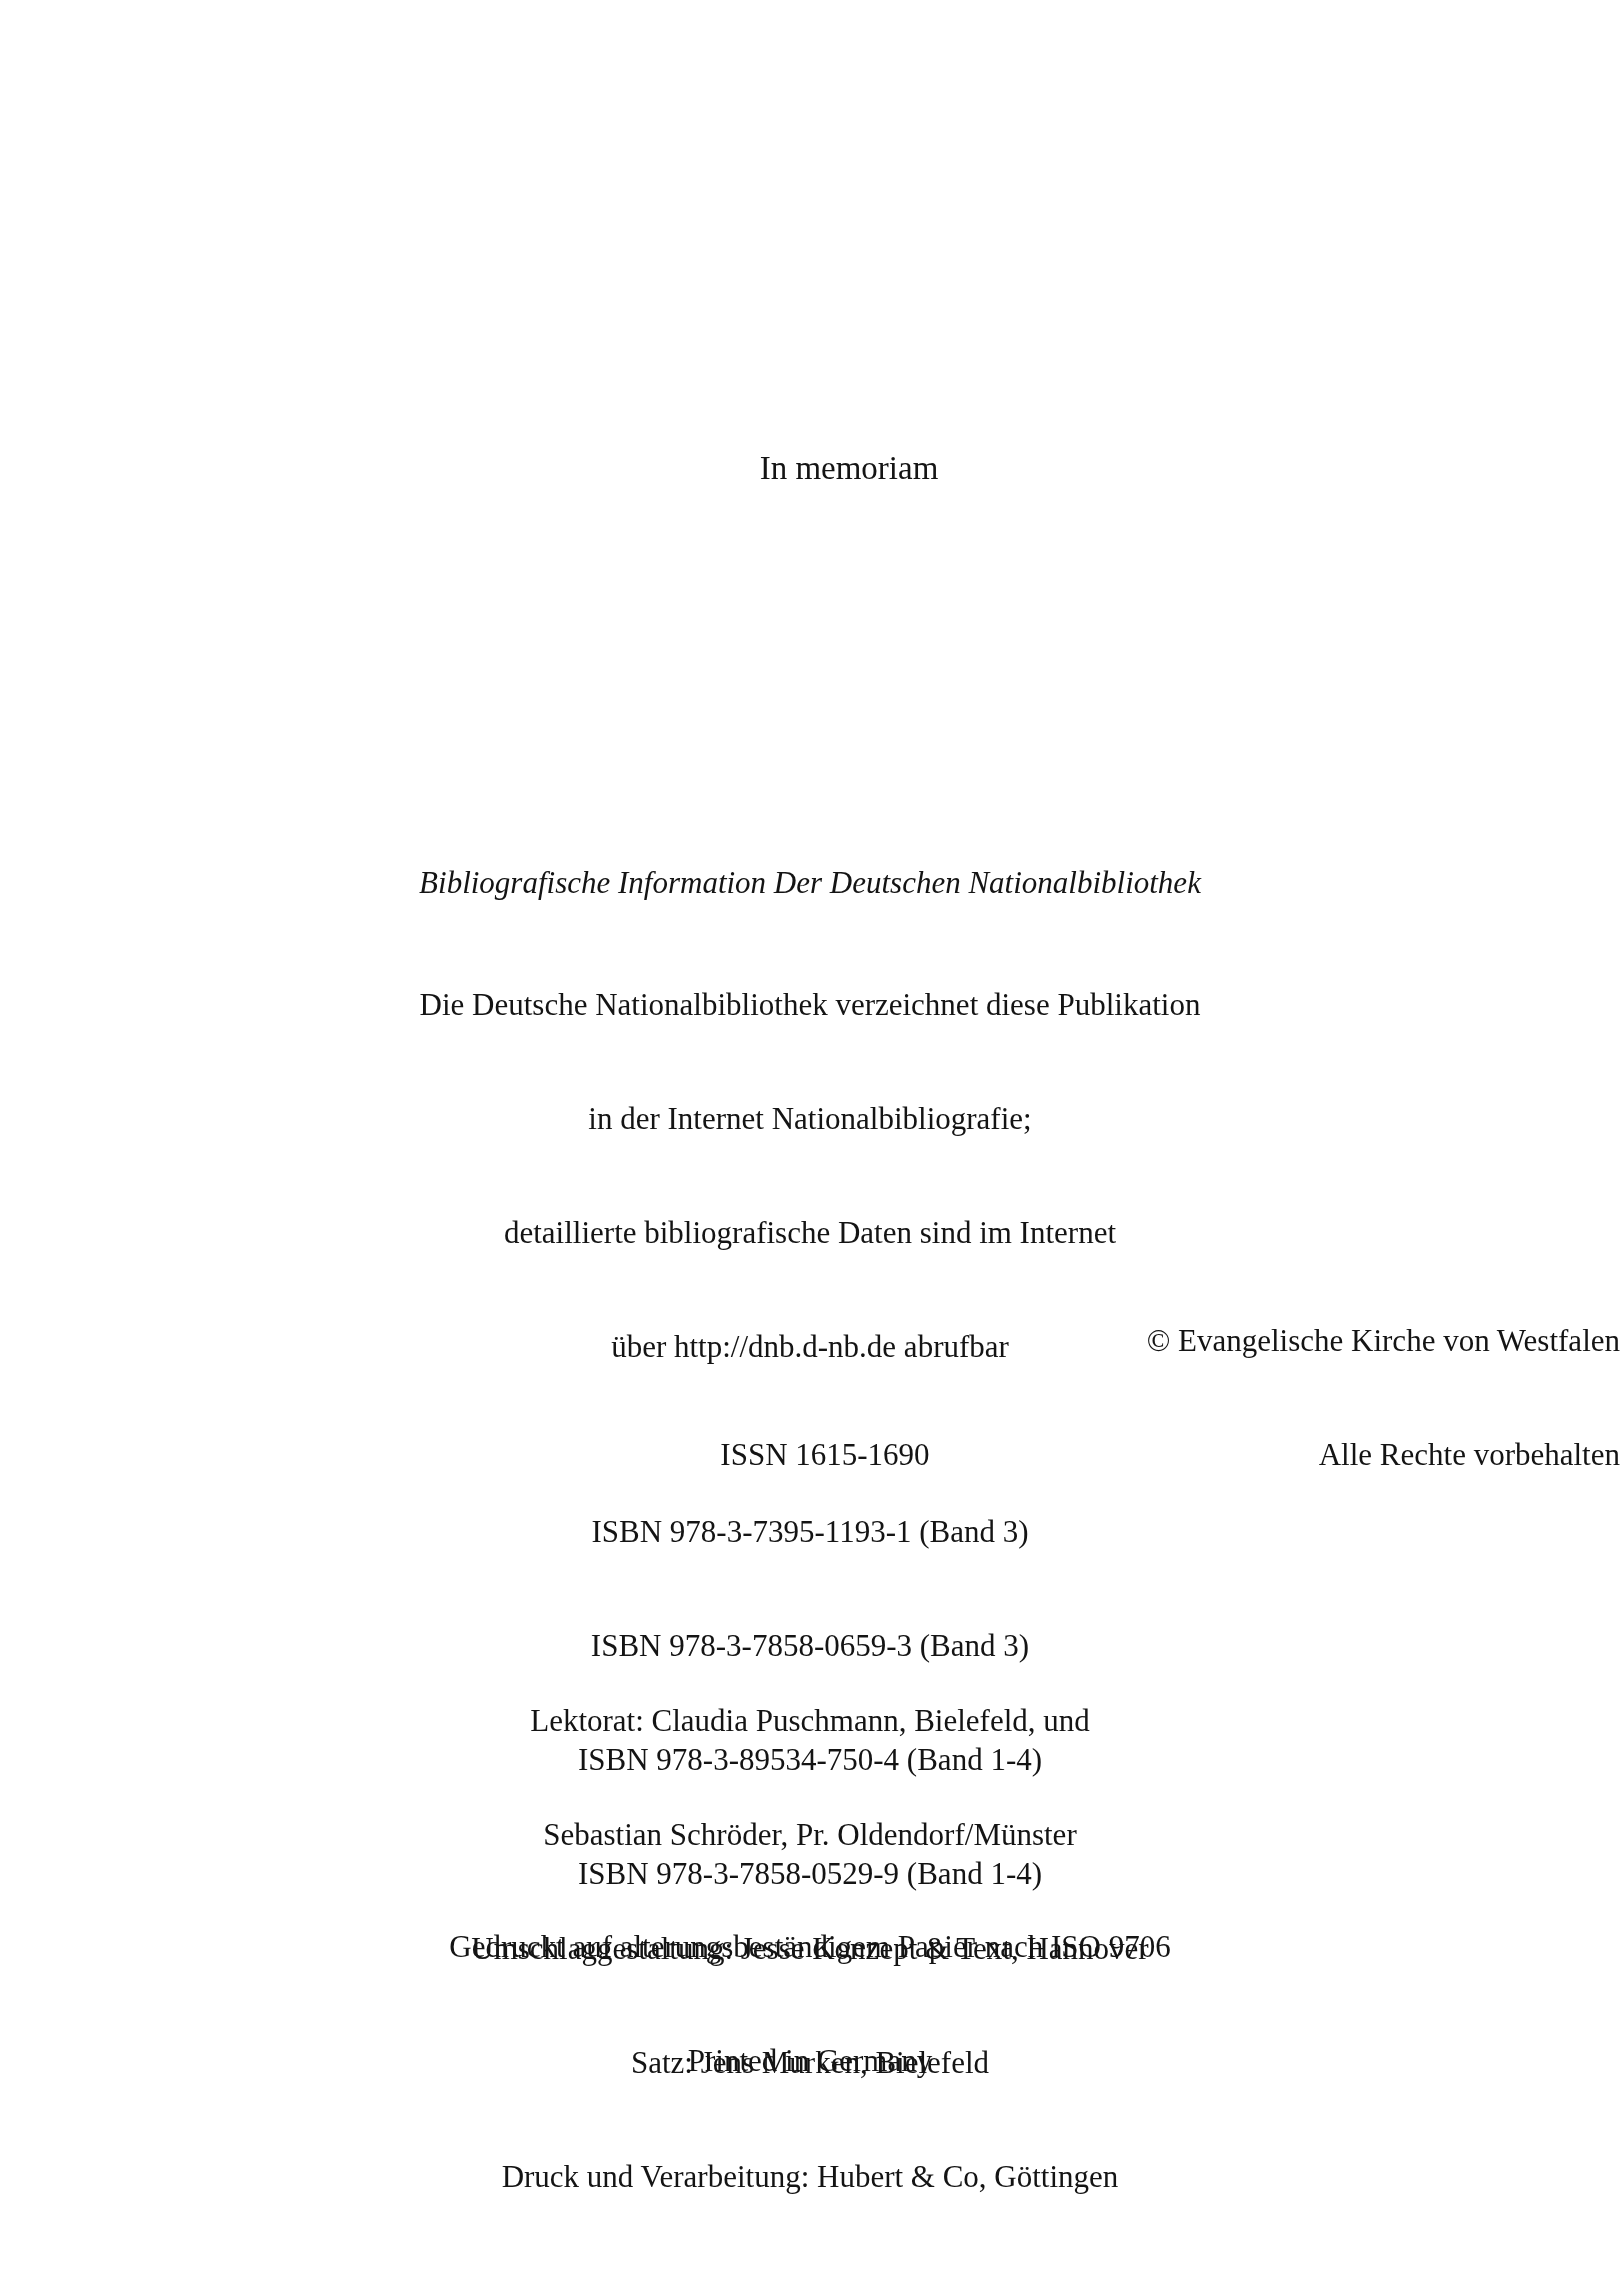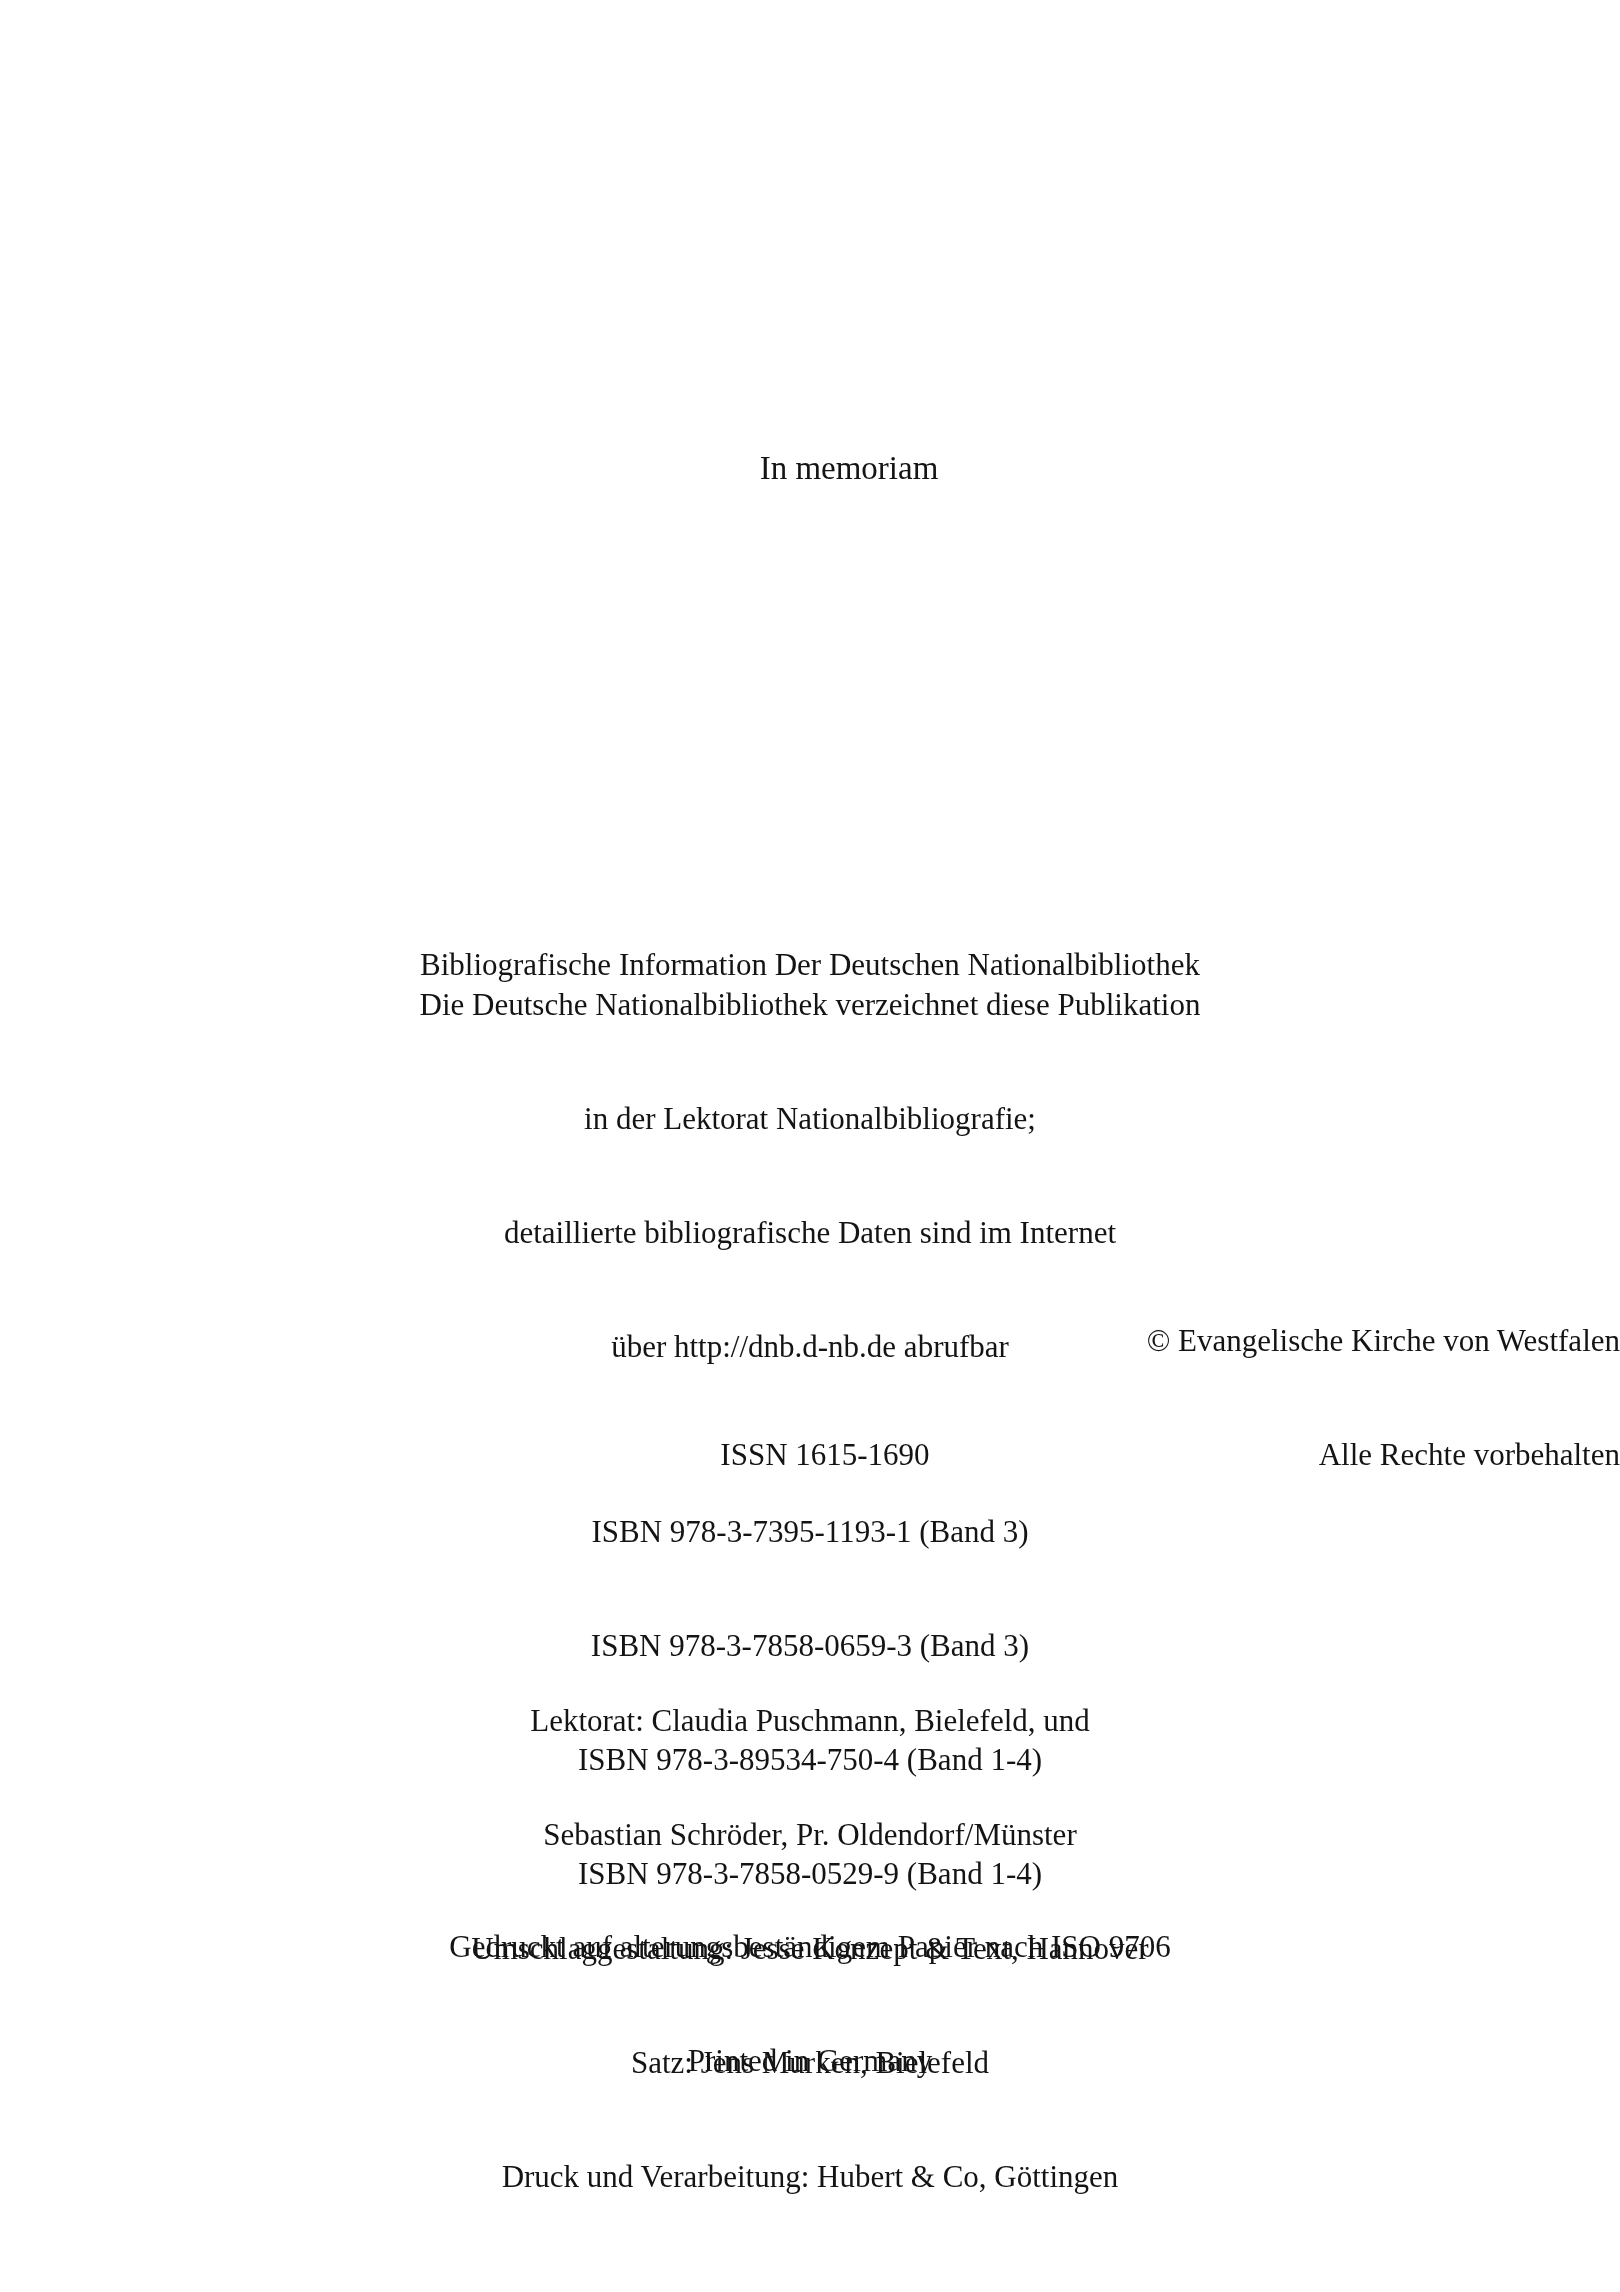--- a/index.html
+++ b/index.html
@@ -35,27 +35,27 @@
 </style>
 </head>
 <body>
 
 <div class="page">
 
   <div class="block dedication" style="top: 363px; margin-left: 39px;">
     <span class="line">In memoriam</span>
   </div>
 
-  <div class="block" style="top: 870px;">
+  <div class="block" style="top: 788px; font-style: italic;">
     <span class="line">Bibliografische Information Der Deutschen Nationalbibliothek</span>
   </div>
 
   <div class="block" style="top: 910px; font-family: Liberation Serif, serif;">
     <span class="line">Die Deutsche Nationalbibliothek verzeichnet diese Publikation</span>
-    <span class="line">in der Lektorat Nationalbibliografie;</span>
+    <span class="line">in der Internet Nationalbibliografie;</span>
     <span class="line">detaillierte bibliografische Daten sind im Internet</span>
     <span class="line">über http://dnb.d-nb.de abrufbar</span>
   </div>
 
   <div class="block" style="top: 1246px; text-align: right;">
     <span class="line">© Evangelische Kirche von Westfalen</span>
     <span class="line">Alle Rechte vorbehalten</span>
   </div>
 
   <div class="block" style="top: 1360px; margin-left: 15px;">

